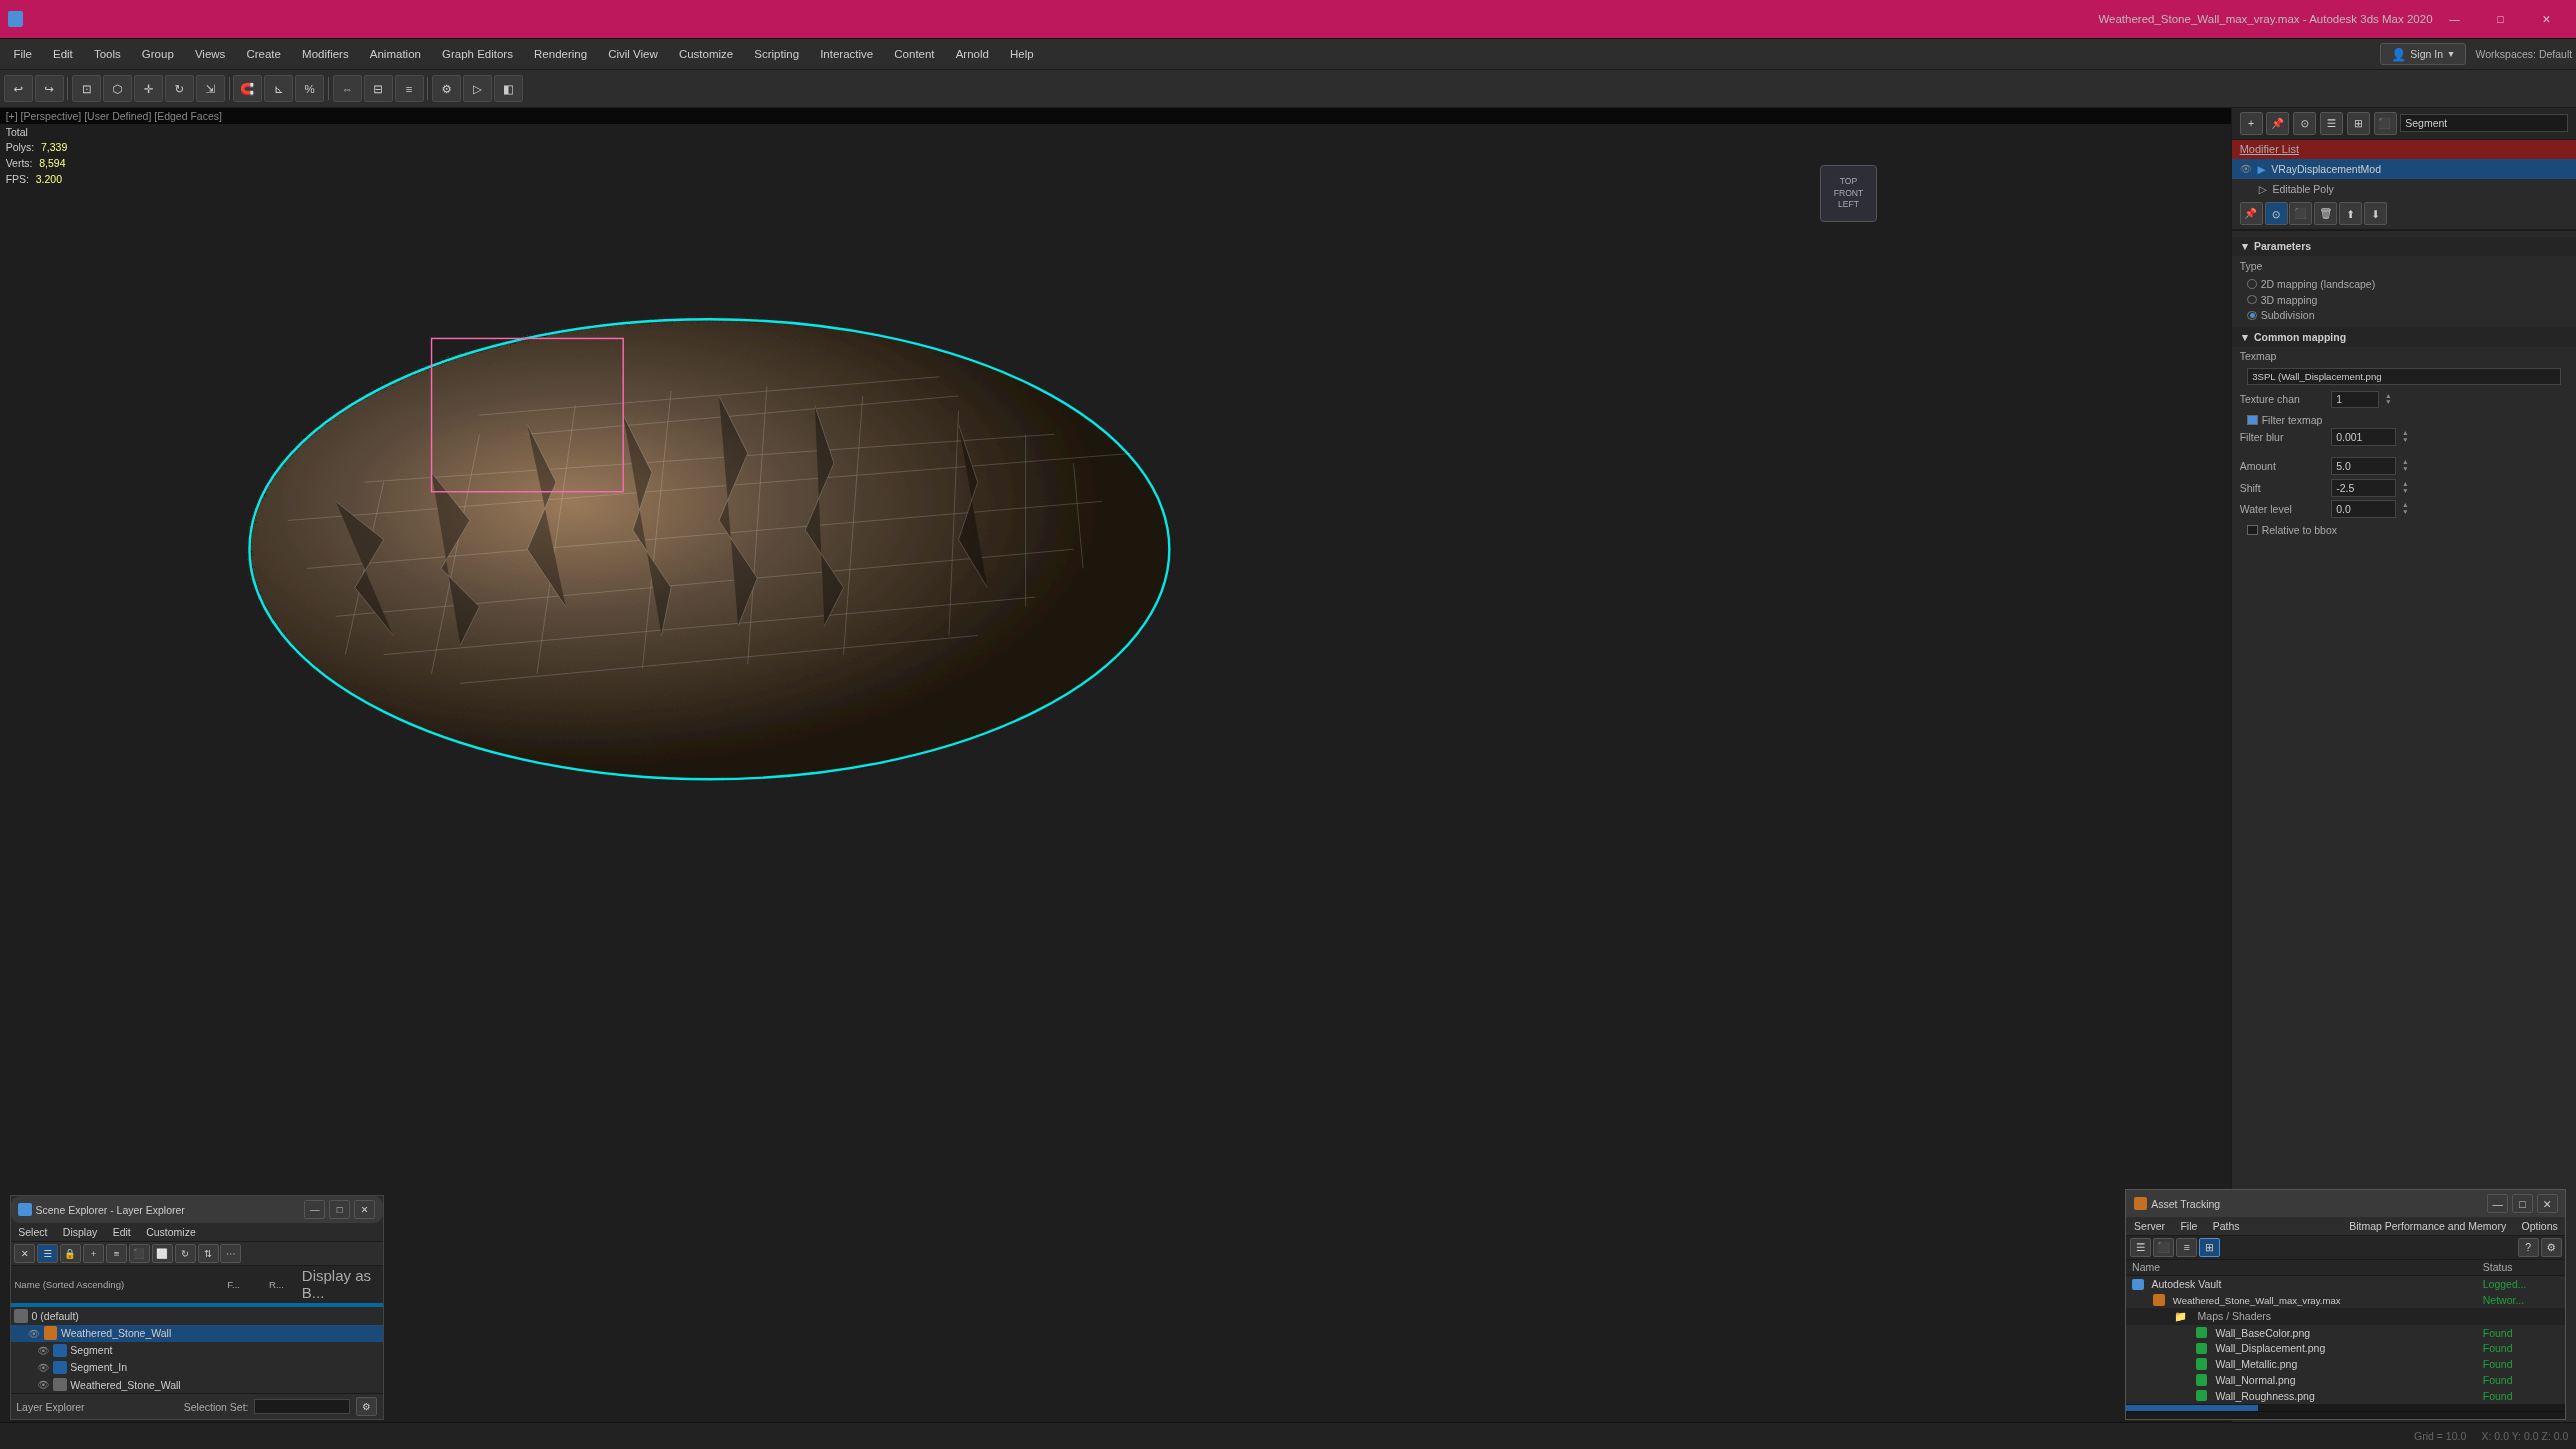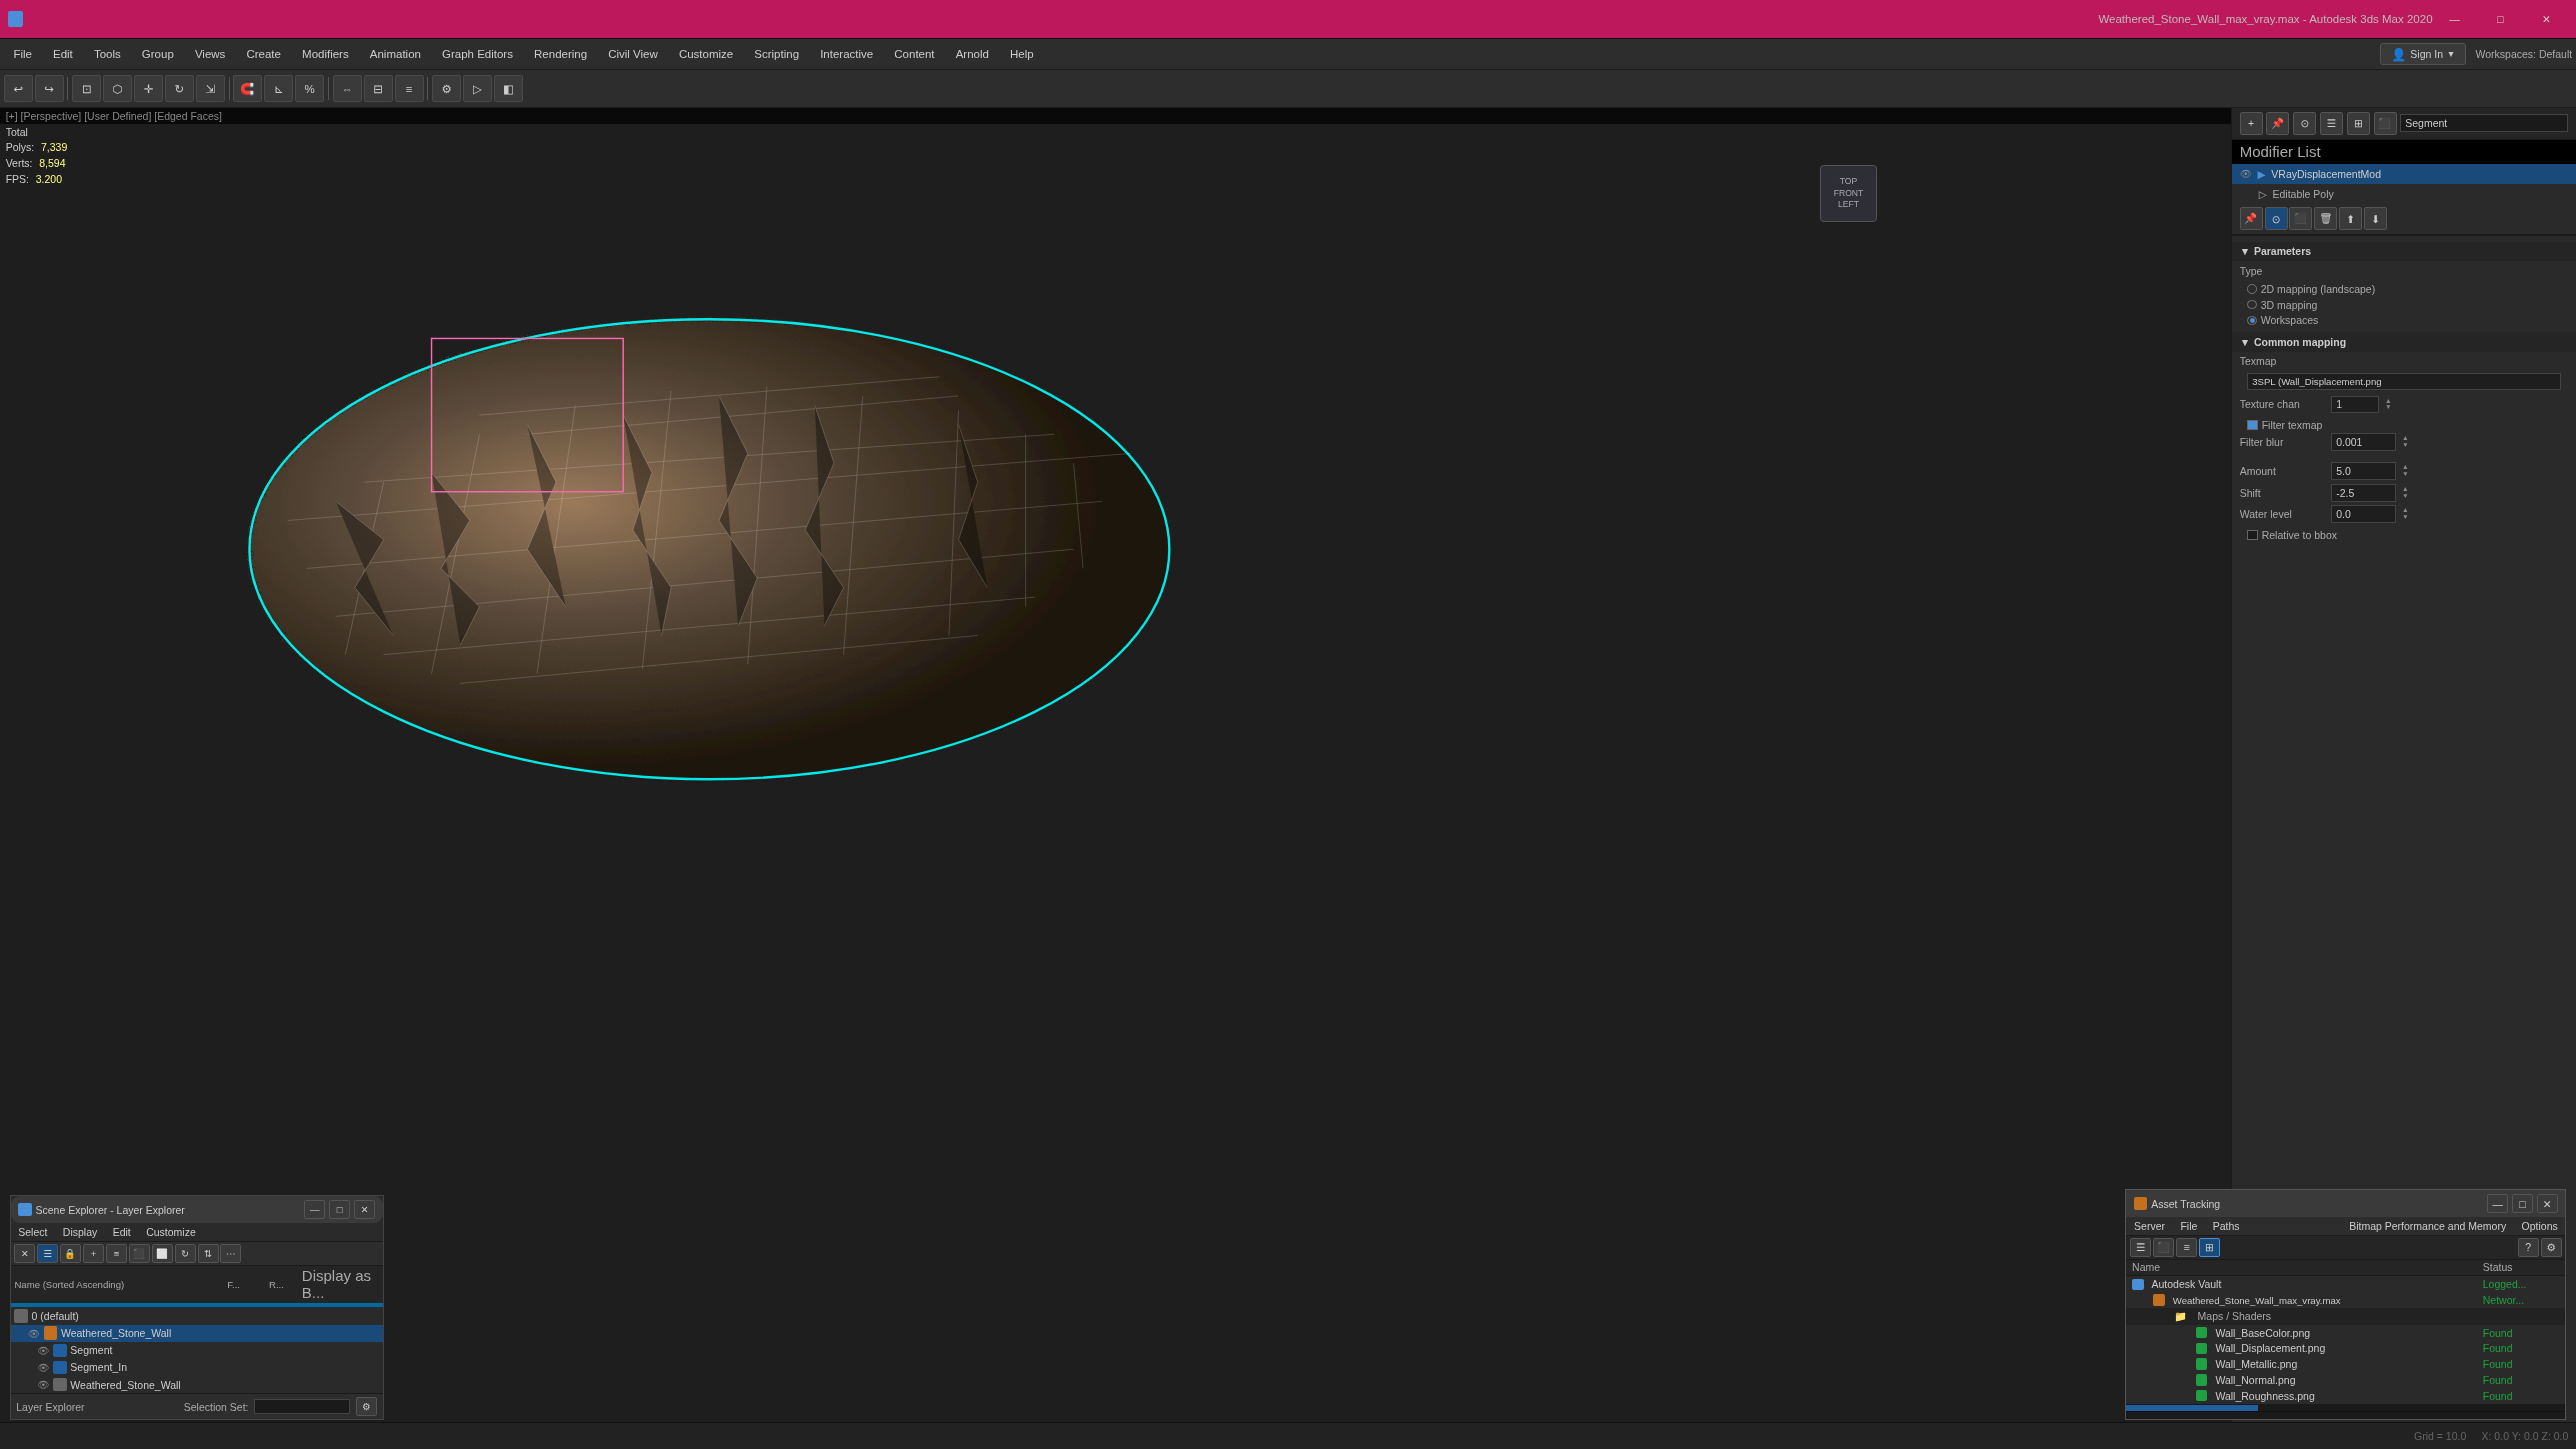--- a/index.html
+++ b/index.html
@@ -27,21 +27,21 @@
     #main { display: flex; height: calc(1449px - 96px); }
 
     
     #viewport { flex: 1; position: relative; background: #1e1e1e; overflow: hidden; }
     #viewport-header { background: rgba(0,0,0,0.7); color: #ccc; padding: 1.9px 5.7px; font-size: 10.5px; position: absolute; top: 0; left: 0; right: 0; z-index: 5; }
     #viewport-stats { position: absolute; top: 17px; left: 5.7px; z-index: 5; color: #ccc; font-size: 10.5px; line-height: 15.3px; }
     #fps-display { position: absolute; top: 65px; left: 5.7px; z-index: 5; color: #ccc; font-size: 10.5px; }
 
     
     #right-panel { width: 345px; background: #2a2a2a; border-left: 1px solid #1a1a1a; display: flex; flex-direction: column; overflow-y: auto; }
-    #modifier-list-label { color: #aaa; font-size: 15px; padding: 3.8px 7.7px; background: #000000; }
+    #modifier-list-label { color: #aaa; font-size: 11px; padding: 3.8px 7.7px; background: #7f1d1d; text-decoration: underline; }
     .modifier-item { padding: 3.8px 7.7px; display: flex; align-items: center; gap: 5.7px; cursor: pointer; font-size: 10.5px; }
     .modifier-item.selected { background: #1a4a7a; }
     .modifier-item.sub { padding-left: 19px; color: #aaa; }
     #modifier-toolbar { display: flex; align-items: center; gap: 1.9px; padding: 3.8px 7.7px; border-bottom: 1px solid #1a1a1a; }
     .mod-tb-btn { width: 23px; height: 23px; background: #3a3a3a; border: 1px solid #555; display: flex; align-items: center; justify-content: center; cursor: pointer; font-size: 10.5px; border-radius: 1.9px; }
 
     
     #params-section { padding: 5.7px 0; border-top: 1px solid #1a1a1a; }
     .section-header { background: #252525; padding: 3.8px 7.7px; font-size: 10.5px; font-weight: bold; color: #ccc; cursor: pointer; display: flex; align-items: center; gap: 3.8px; }
     .param-group { padding: 3.8px 7.7px; }
@@ -304,21 +304,21 @@
         <div class="param-radio" style="padding:1.9px 7.7px;">
           <span class="radio-dot"></span>
           <span>2D mapping (landscape)</span>
         </div>
         <div class="param-radio" style="padding:1.9px 7.7px;">
           <span class="radio-dot"></span>
           <span>3D mapping</span>
         </div>
         <div class="param-radio" style="padding:1.9px 7.7px;">
           <span class="radio-dot checked"></span>
-          <span>Workspaces</span>
+          <span>Subdivision</span>
         </div>
       </div>
 
       <div class="section-header">
         <span>▼</span>
         <span>Common mapping</span>
       </div>
       <div class="param-group">
         <div class="param-row">
           <span class="param-label">Texmap</span>

